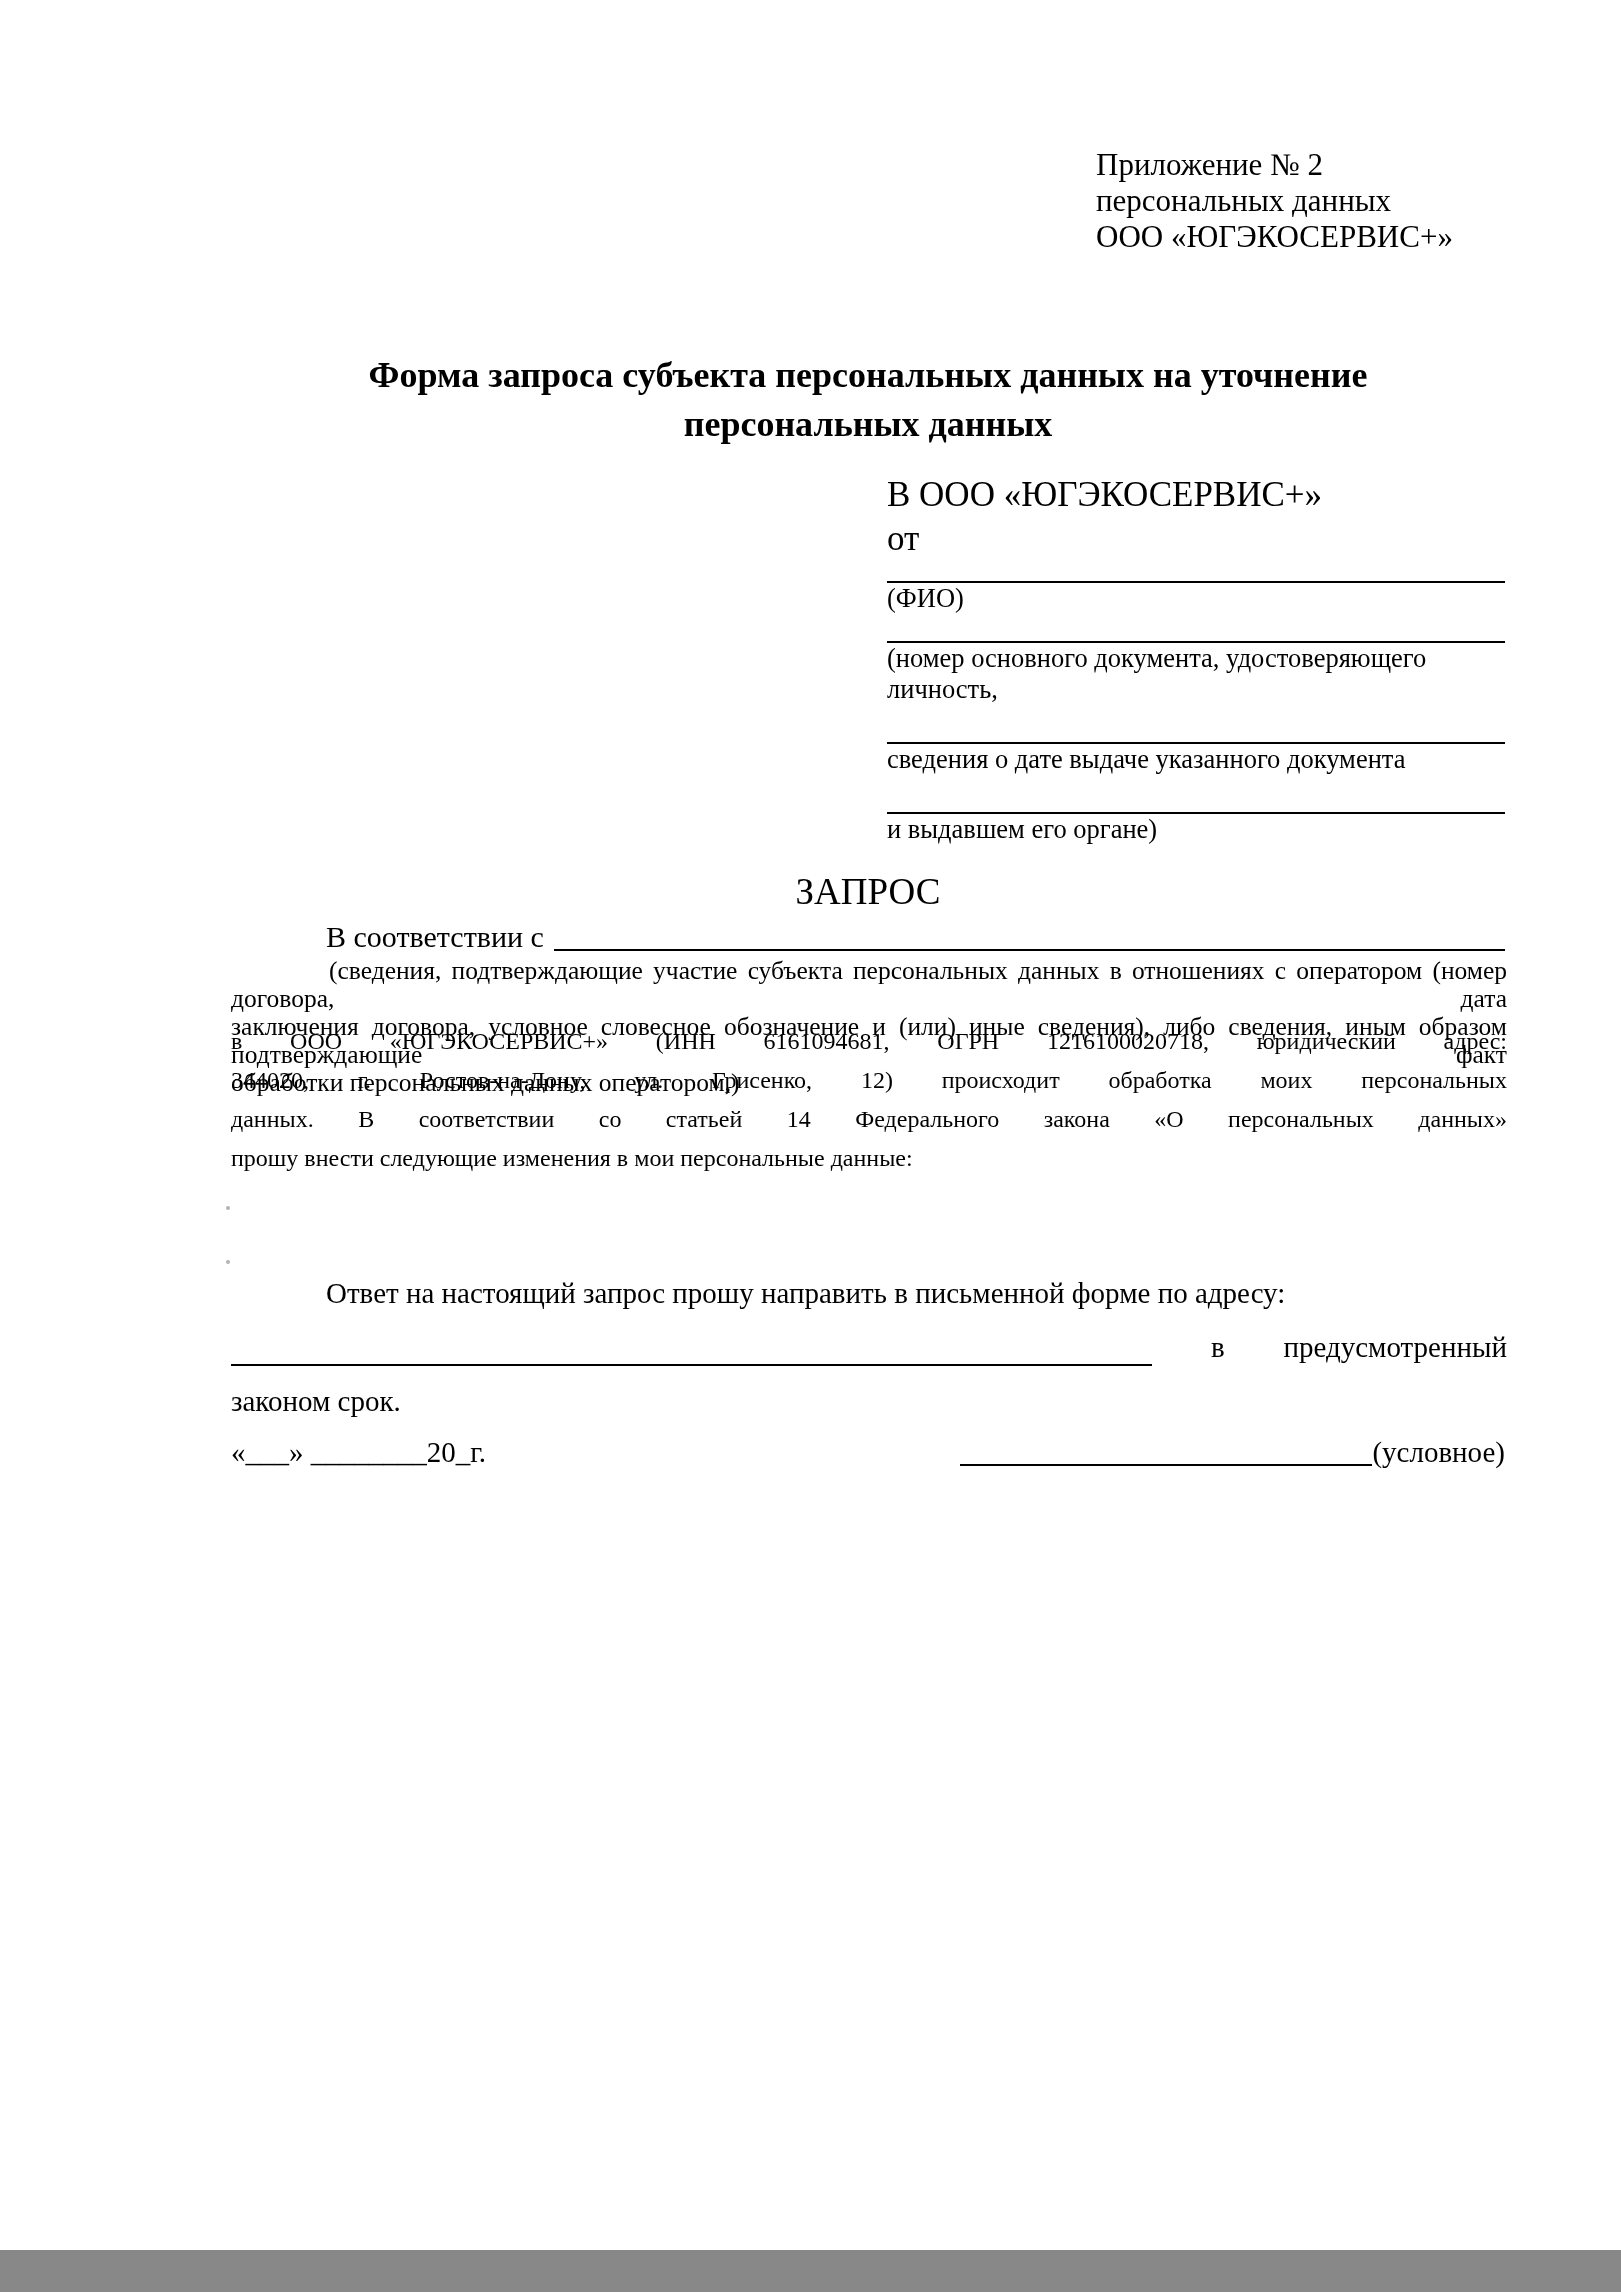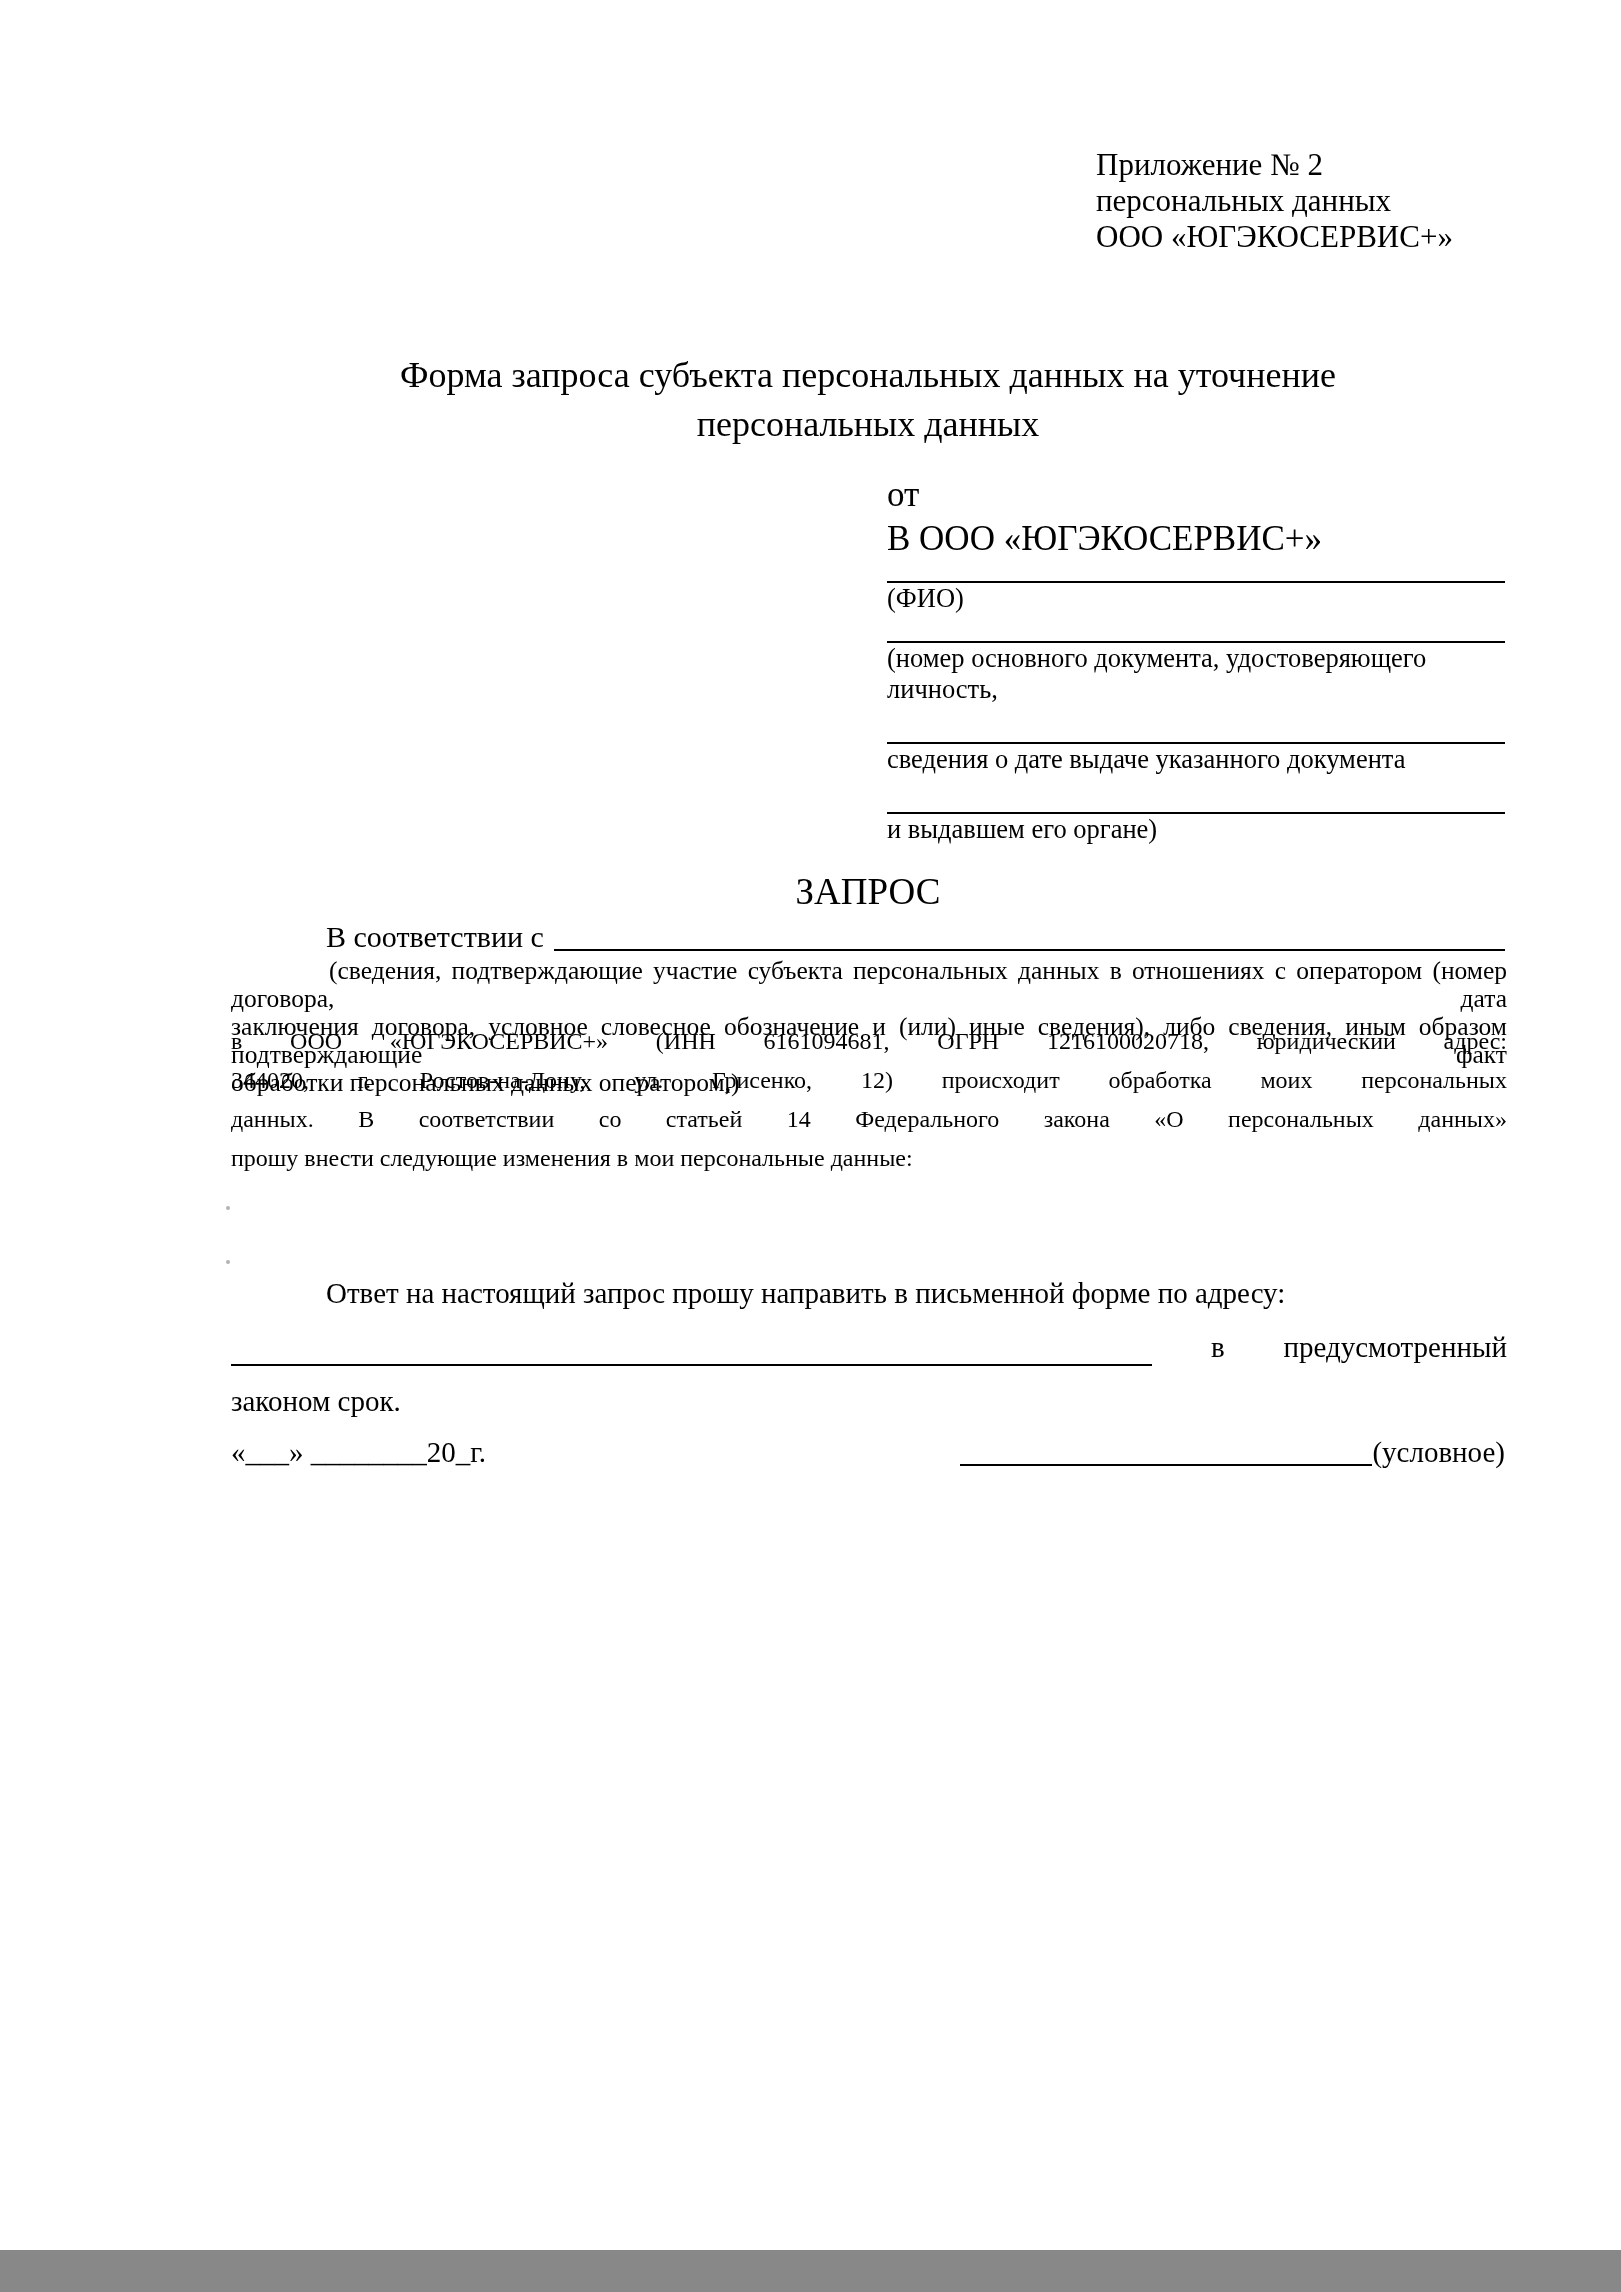--- a/index.html
+++ b/index.html
@@ -11,21 +11,21 @@
     color:#000;
     font-family:"Liberation Serif","DejaVu Serif",serif;
     overflow:hidden;
   }
   .abs{position:absolute;}
 
   
   .appendix{left:1096px;top:147px;width:412px;font-size:31px;line-height:36px;}
 
   
-  .doc-title{left:231px;top:351px;width:1274px;text-align:center;font-weight:normal;
+  .doc-title{left:231px;top:351px;width:1274px;text-align:center;font-weight:bold;
              font-size:36px;line-height:49px;}
 
   
   .addressee{left:887px;top:473px;width:618px;font-size:35px;line-height:44px;}
   .addressee .rule{border-top:2.9px solid #000;height:0;}
   .addressee .cap{font-size:26.5px;line-height:31px;text-align:left;}
   .rule-1{margin-top:19.6px;}
   .rule-2{margin-top:27.4px;}
   .rule-3{margin-top:37px;}
   .rule-4{margin-top:37px;}
@@ -77,22 +77,22 @@
     <div>персональных данных</div>
     <div>ООО «ЮГЭКОСЕРВИС+»</div>
   </div>
 
   <div class="abs doc-title">
     <div>Форма запроса субъекта персональных данных на уточнение</div>
     <div>персональных данных</div>
   </div>
 
   <div class="abs addressee">
+    <div>В ООО «ЮГЭКОСЕРВИС+»</div>
     <div>от</div>
-    <div>В ООО «ЮГЭКОСЕРВИС+»</div>
 
     <div class="rule rule-1"></div>
     <div class="cap">(ФИО)</div>
 
     <div class="rule rule-2"></div>
     <div class="cap">(номер основного документа, удостоверяющего личность,</div>
 
     <div class="rule rule-3"></div>
     <div class="cap">сведения о дате выдаче указанного документа</div>
 

